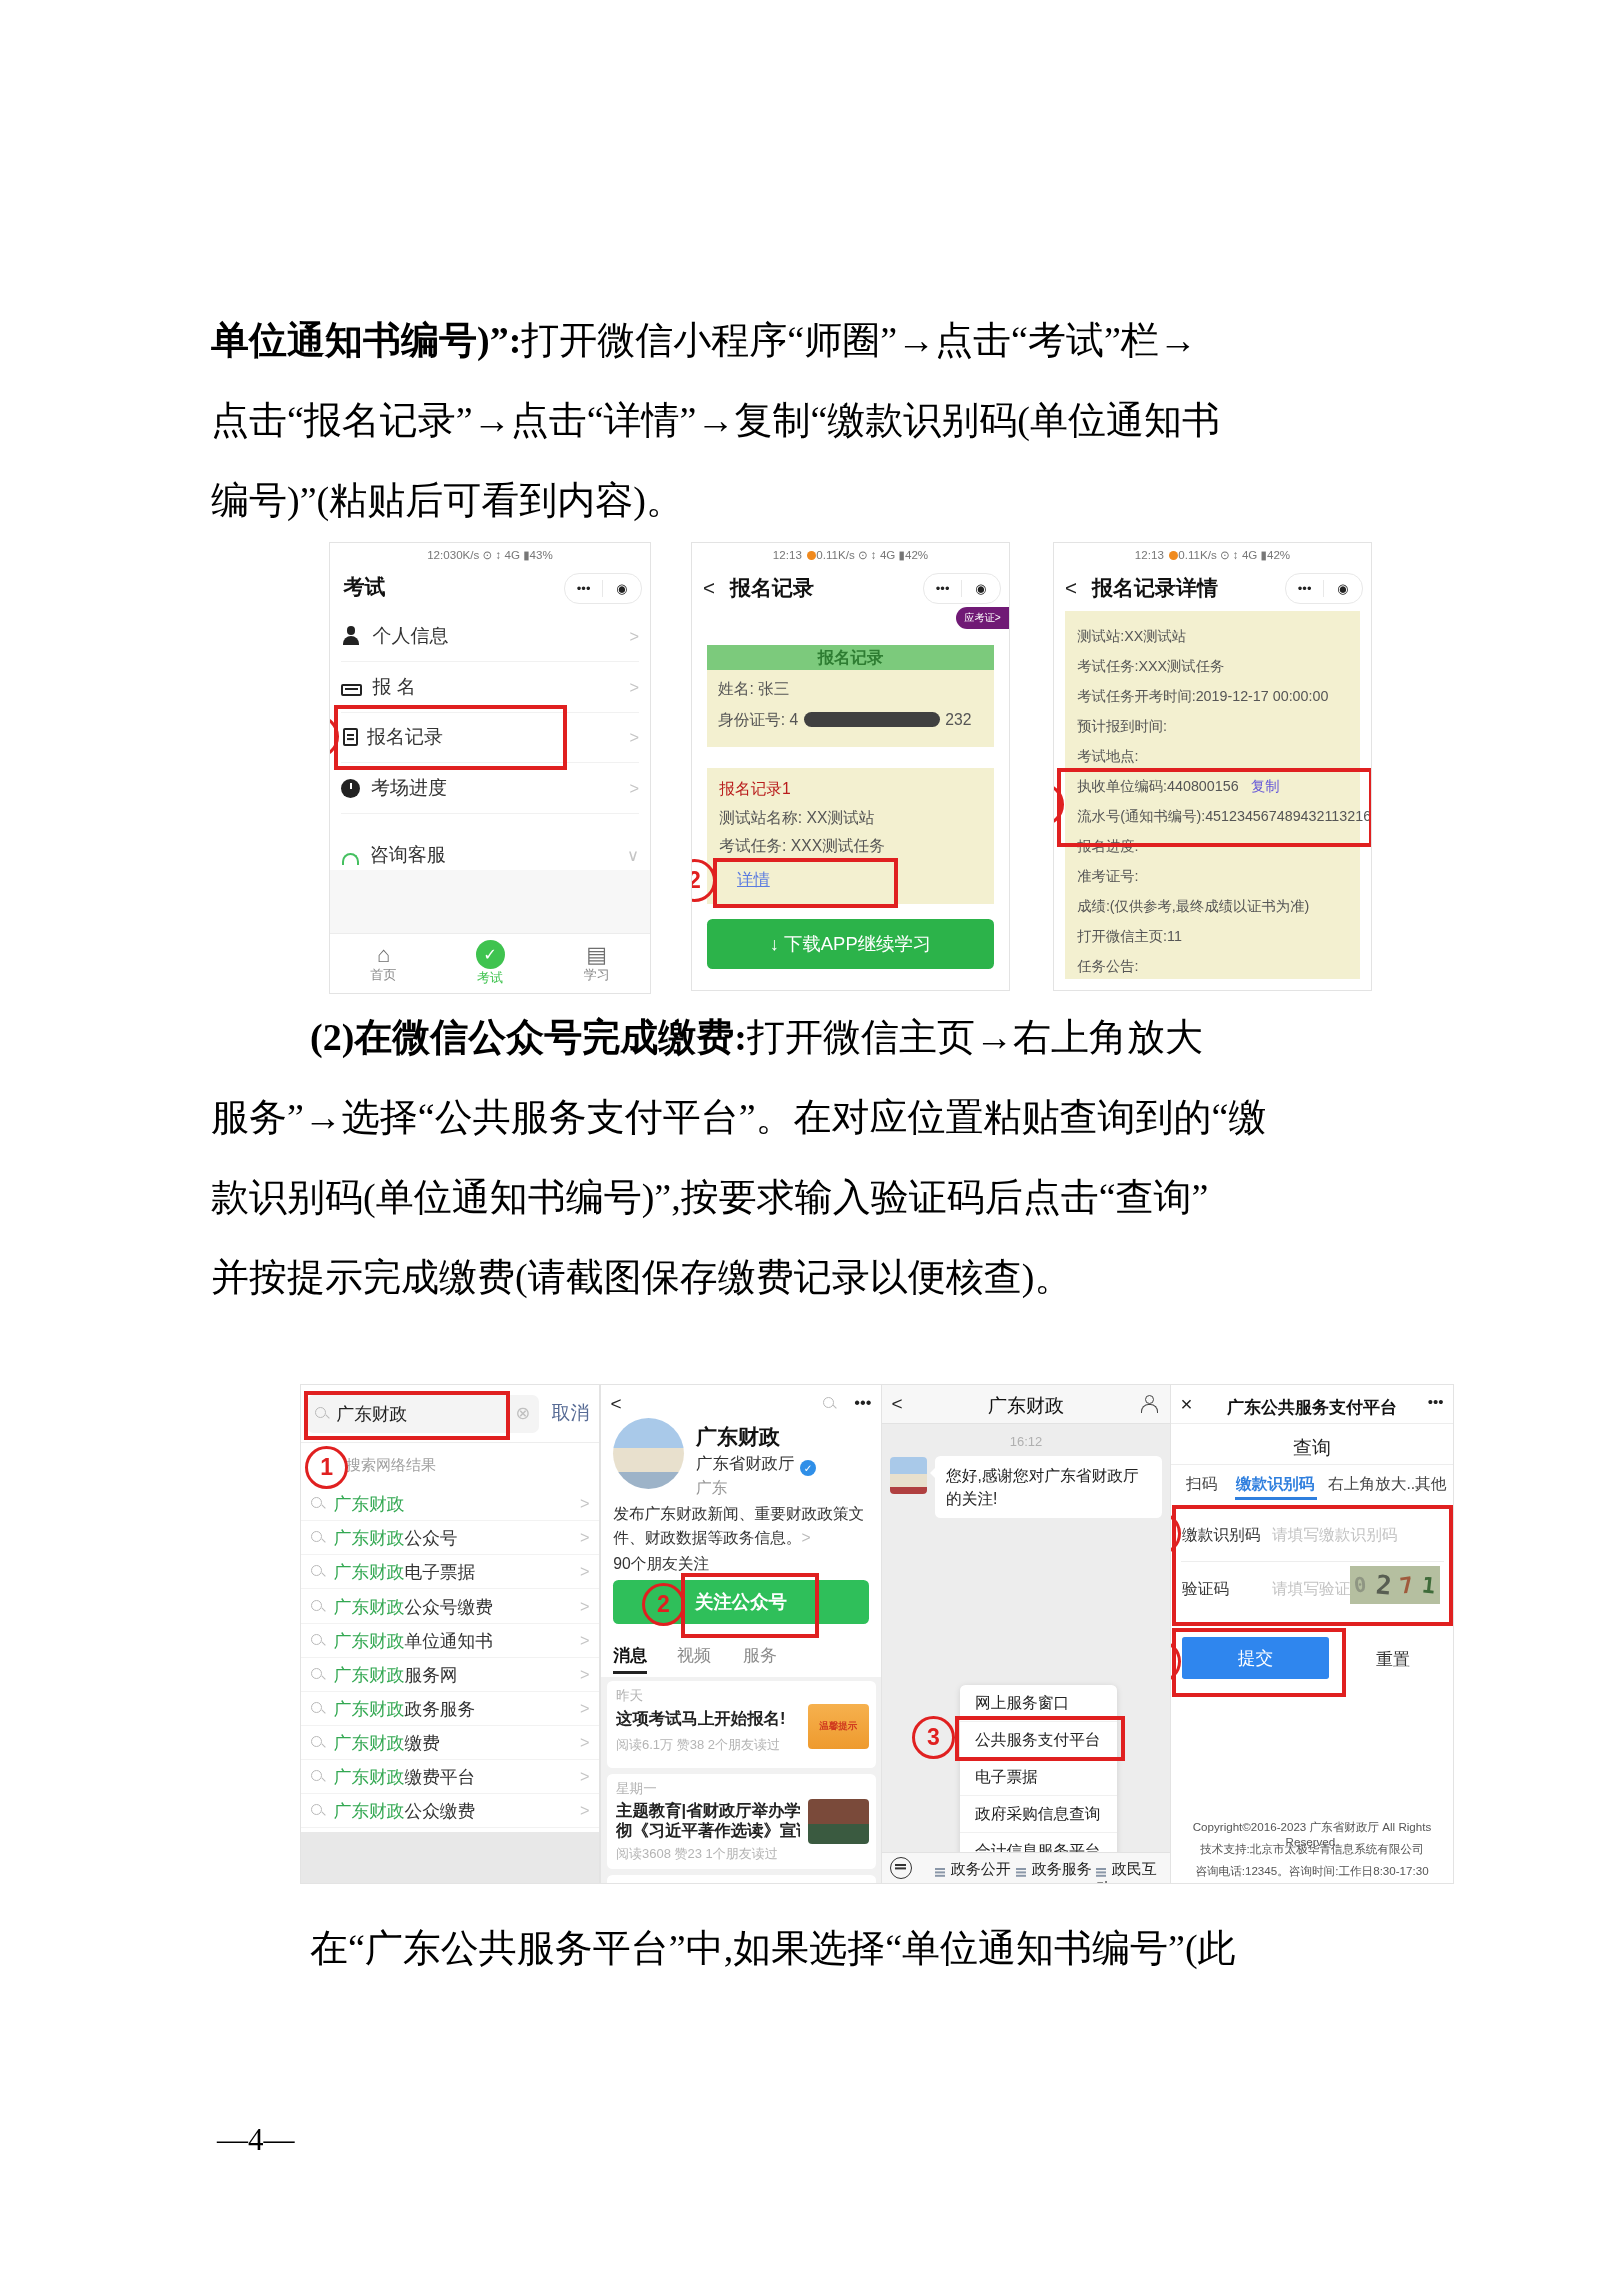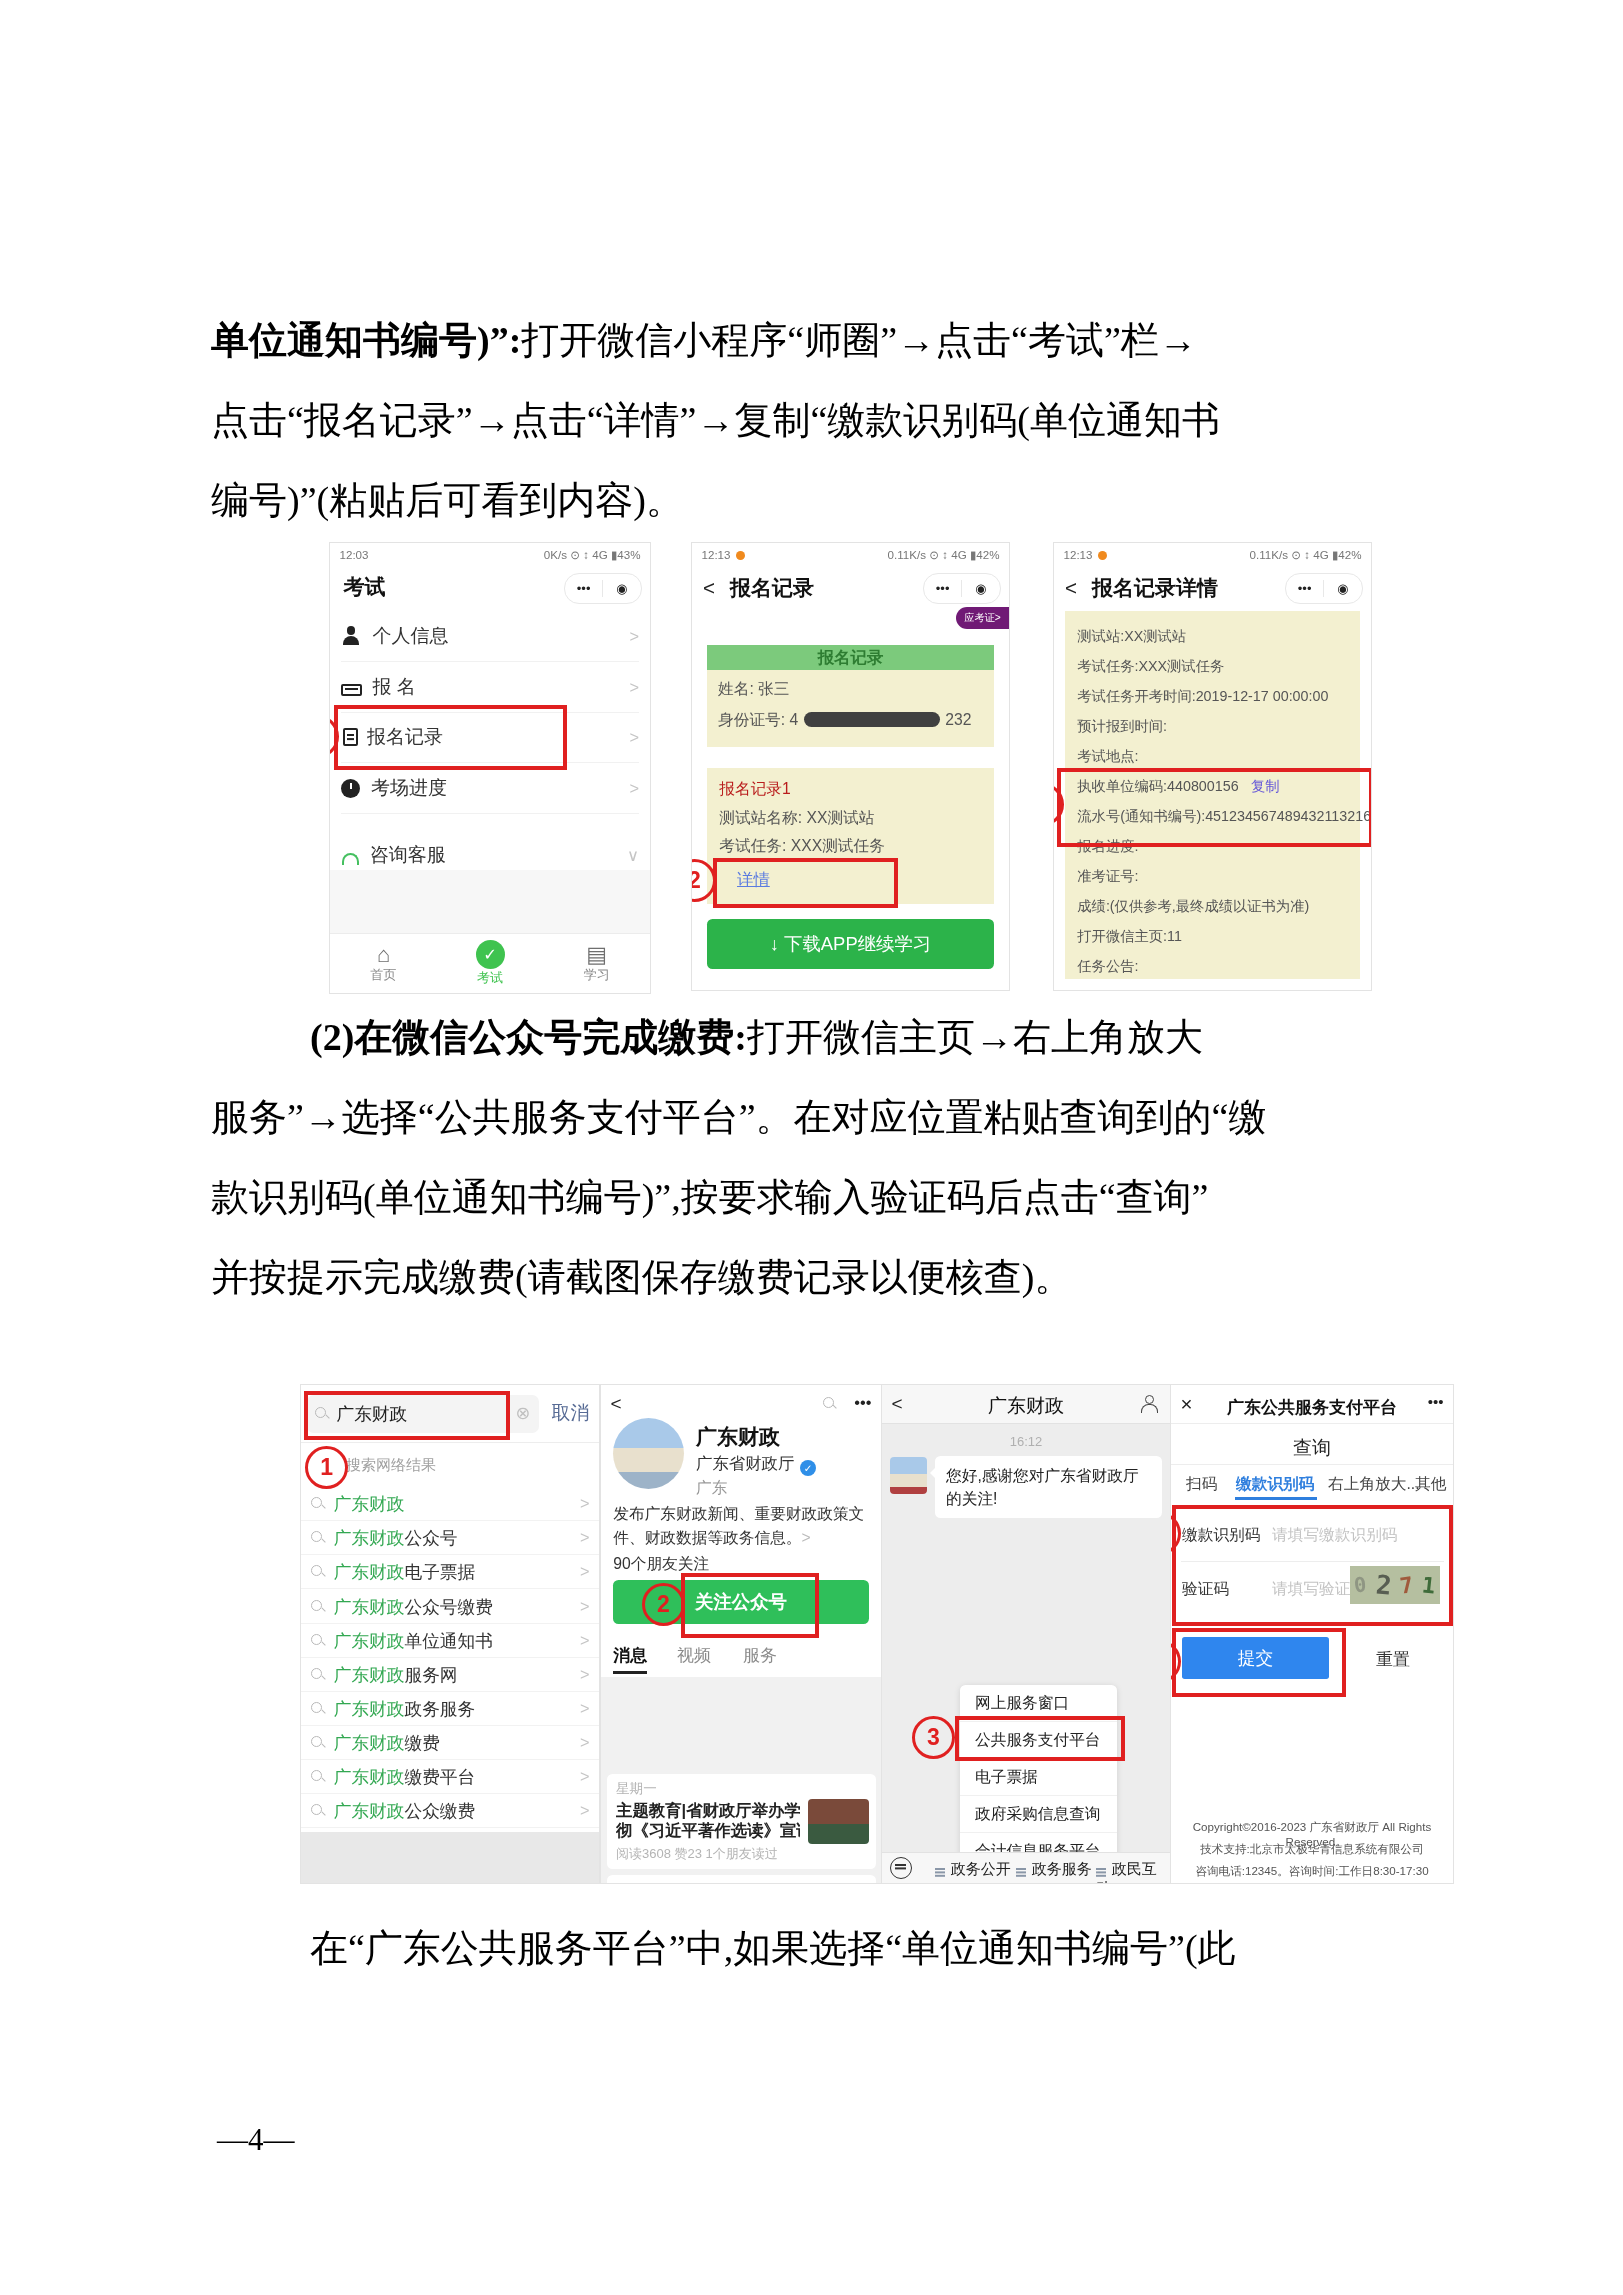--- a/index.html
+++ b/index.html
@@ -5,21 +5,21 @@
   html,body{margin:0;padding:0;}
   .page{position:relative;width:1623px;height:2295px;background:#ffffff;overflow:hidden;
         font-family:"Liberation Sans",sans-serif;}
   .abs{position:absolute;}
   
   .para{position:absolute;font-family:"Liberation Serif",serif;color:#000;}
   .pline{height:80px;line-height:80px;font-size:38px;white-space:nowrap;}
   .pline b{font-weight:bold;}
   
   .phone,.panel{position:absolute;background:#fff;border:0.7px solid #e3e3e3;overflow:hidden;}
-  .statusbar{position:absolute;left:0;right:0;top:0;height:23px;display:flex;justify-content:space-between;
+  .statusbar{position:absolute;left:0;right:0;top:0;height:23px;display:flex;justify-content:center;
              align-items:center;padding:0 9.5px;font-size:11.6px;color:#777;}
   .odot{display:inline-block;width:8.9px;height:8.9px;border-radius:50%;background:#f08a1e;margin-left:5.5px;vertical-align:-0.7px;}
   .capsule{position:absolute;right:8.2px;top:30px;width:76px;height:29px;border:1.4px solid #e8e8e8;border-radius:15px;
            display:flex;align-items:center;background:#fff;}
   .capsule .half{flex:1;text-align:center;font-size:13px;color:#222;}
   .capsule .div{width:0.7px;height:16.4px;background:#e8e8e8;}
   .ptitle{position:absolute;left:13.6px;top:31px;font-size:21px;font-weight:bold;color:#111;}
   .backlt{position:absolute;left:11px;top:33px;font-size:20.5px;color:#222;}
   
   .redbox{position:absolute;border:4.8px solid #e02020;z-index:6;}
@@ -317,20 +317,28 @@
     <div class="abs" style="left:12.3px;top:169px;font-size:15.7px;color:#333;">90个朋友关注</div>
     <div class="greenbtn" style="left:12.3px;right:12.3px;top:195px;height:44px;font-size:18.4px;font-weight:bold;line-height:44px;background:#2fbf5a;">关注公众号</div>
     <div class="redbox" style="left:80px;top:188px;width:130px;height:57px;"></div>
     <div class="marker" style="left:41px;top:198px;">
         <span>2</span>
       </div>
     <div class="abs" style="left:12.3px;top:259px;font-size:17px;font-weight:bold;color:#111;border-bottom:3.4px solid #222;padding-bottom:4.1px;">消息</div>
     <div class="abs" style="left:76px;top:259px;font-size:17px;color:#8a8a8a;">视频</div>
     <div class="abs" style="left:142px;top:259px;font-size:17px;color:#8a8a8a;">服务</div>
     <div class="abs" style="left:0;right:0;top:292px;bottom:0;background:#f1f1f1;">
+      <div class="abs" style="left:5.5px;right:5.5px;top:4.1px;height:87px;background:#fff;border-radius:5.5px;">
+        <div class="feeddate" style="left:9.5px;top:5.5px;">昨天</div>
+        <div class="feedtitle" style="left:9.5px;top:27px;width:184px;font-weight:bold;">这项考试马上开始报名!</div>
+        <div class="feedmeta" style="left:9.5px;top:55px;">阅读6.1万 赞38 2个朋友读过</div>
+        <div class="thumb" style="right:6.8px;top:23px;height:45px;background:linear-gradient(180deg,#f6b14e,#ee9a2e);display:flex;align-items:center;justify-content:center;">
+          <span style="font-size:9.5px;font-weight:bold;color:#d03a1f;">温馨提示</span>
+        </div>
+      </div>
       <div class="abs" style="left:5.5px;right:5.5px;top:97px;height:95px;background:#fff;border-radius:5.5px;">
         <div class="feeddate" style="left:9.5px;top:5.5px;">星期一</div>
         <div class="feedtitle" style="left:9.5px;top:26px;width:184px;font-weight:bold;">主题教育|省财政厅举办学习贯</div>
         <div class="feedtitle" style="left:9.5px;top:46px;width:184px;font-weight:bold;">彻《习近平著作选读》宣讲报...</div>
         <div class="feedmeta" style="left:9.5px;top:71px;">阅读3608 赞23 1个朋友读过</div>
         <div class="thumb" style="right:6.8px;top:24.5px;height:45px;background:linear-gradient(180deg,#7a4a3a 0 55%,#3a5a40 55%);"></div>
       </div>
       <div class="abs" style="left:5.5px;right:5.5px;top:198px;height:95px;background:#fff;border-radius:5.5px;">
         <div class="feeddate" style="left:9.5px;top:5.5px;">星期日</div>
 

